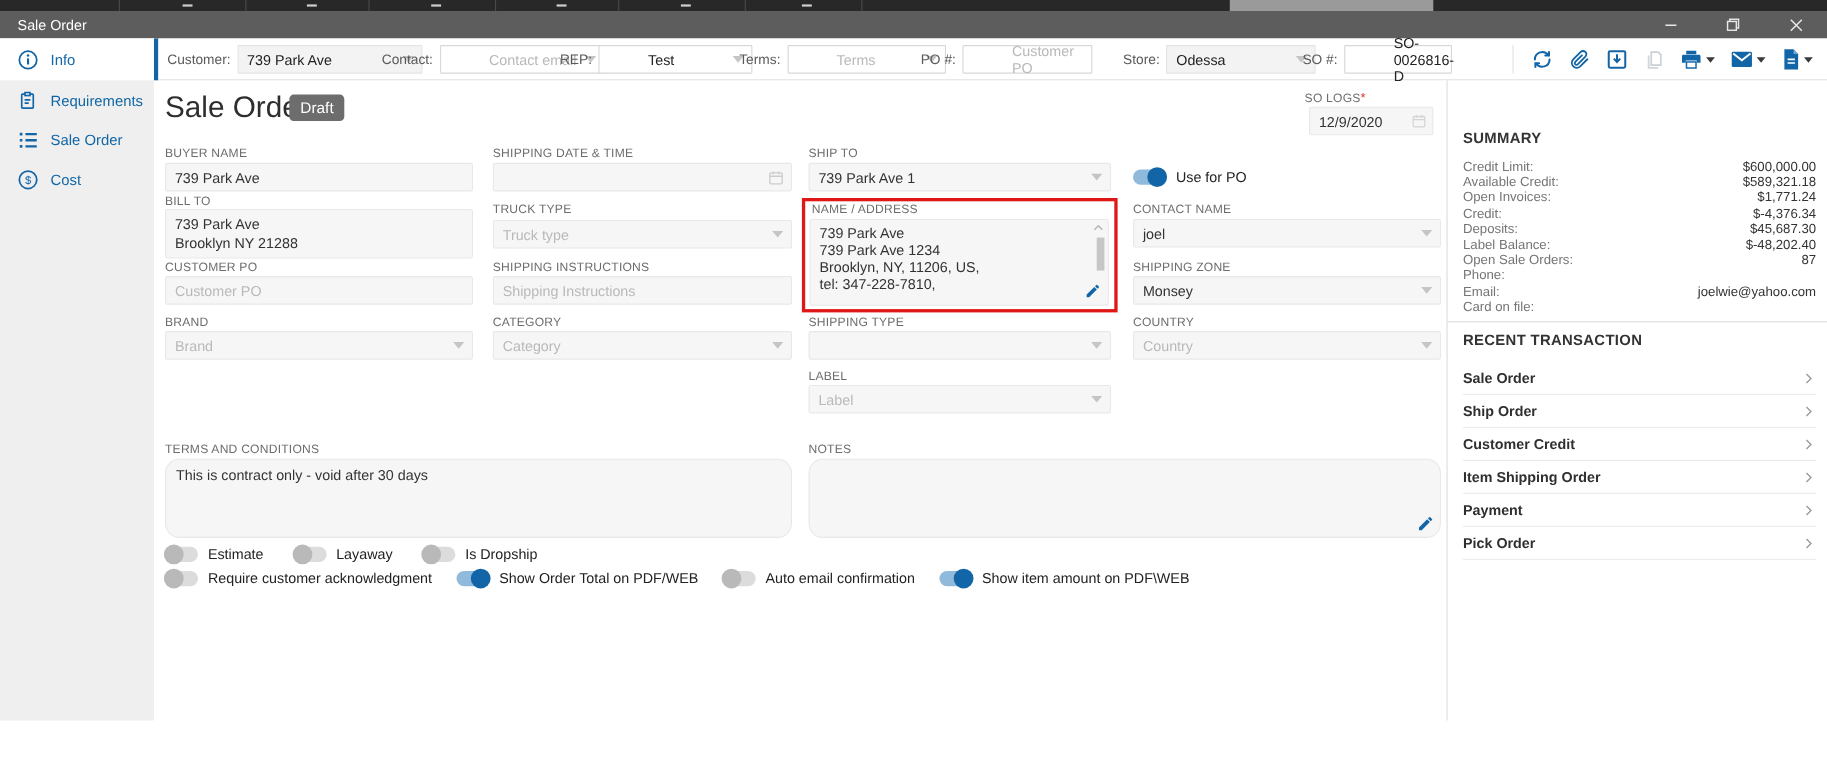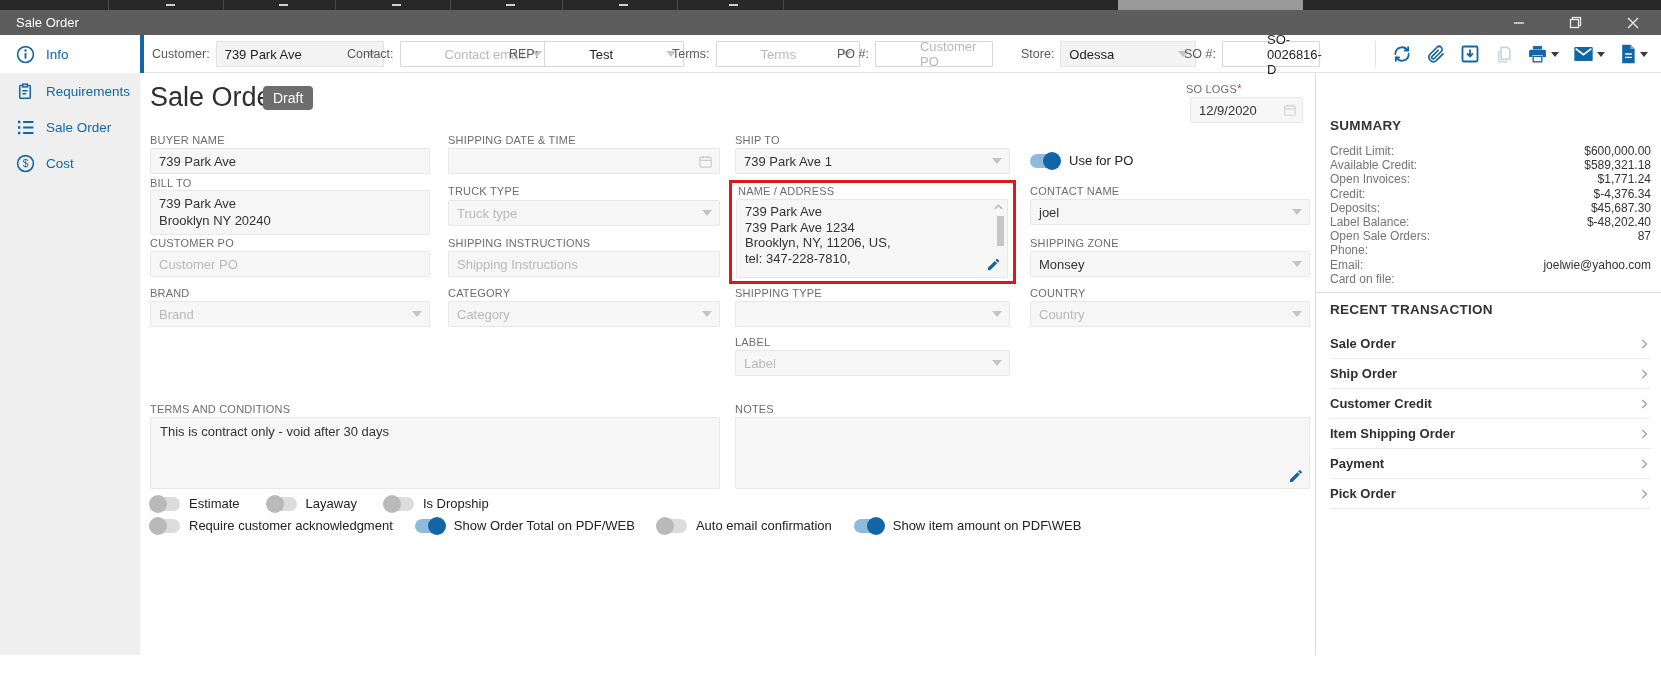--- a/index.html
+++ b/index.html
@@ -52,21 +52,21 @@
   .main-title{position:absolute;left:150px;top:82px;font-size:27px;color:#2e2e2e;}
   .badge{position:absolute;left:263px;top:86px;background:#6d6d6d;color:#fff;font-size:14px;
          padding:4px 10px;border-radius:4px;}
   .flabel{position:absolute;font-size:11px;color:#6d6d6d;letter-spacing:.2px;white-space:nowrap;}
   .req{color:#e03b3b;font-size:12px;}
   .finput{position:absolute;height:26px;background:#f6f6f6;border:1px solid #e8e8e8;border-radius:2px;
           display:flex;align-items:center;padding:0 8px;box-sizing:border-box;font-size:13px;color:#333;}
   .finput .ph{color:#b9b9b9;}
   .fbox{position:absolute;background:#f6f6f6;border:1px solid #e8e8e8;border-radius:2px;
         box-sizing:border-box;font-size:13px;color:#333;padding:4px 8px;line-height:17px;}
-  .farea{position:absolute;background:#f6f6f6;border:1px solid #e8e8e8;border-radius:2px;
+  .farea{position:absolute;background:#f6f6f6;border:1px solid #e8e8e8;border-radius:13px;
          box-sizing:border-box;font-size:13px;color:#333;padding:6px 9px;}
   .redbox{position:absolute;left:729px;top:180px;width:287px;height:104px;border:3px solid #e01717;
           box-sizing:border-box;pointer-events:none;}
   .addr-line{display:block;line-height:15.5px;}
   .scrollthumb{position:absolute;right:3px;top:16px;width:7px;height:30px;background:#c6c6c6;}
   .editpencil{position:absolute;cursor:pointer;display:flex;}
 
   
   .trow{position:absolute;display:flex;align-items:center;}
   .titem{display:flex;align-items:center;}
@@ -303,21 +303,21 @@
   </div>
 
   <div class="flabel" style="left:150px;top:134px">BUYER NAME</div>
   <div class="finput" style="left:150px;top:148px;width:280px">
     <span>739 Park Ave</span>
   </div>
 
   <div class="flabel" style="left:150px;top:177px">BILL TO</div>
   <div class="fbox" style="left:150px;top:190px;width:280px;height:45px">
     <span style="display:block">739 Park Ave</span>
-    <span style="display:block">Brooklyn NY 20240</span>
+    <span style="display:block">Brooklyn NY 21288</span>
   </div>
 
   <div class="flabel" style="left:150px;top:237px">CUSTOMER PO</div>
   <div class="finput" style="left:150px;top:251px;width:280px">
     <span class="ph">Customer PO</span>
   </div>
 
   <div class="flabel" style="left:150px;top:287px">BRAND</div>
   <div class="finput" style="left:150px;top:301px;width:280px">
     <span class="ph">Brand</span>

